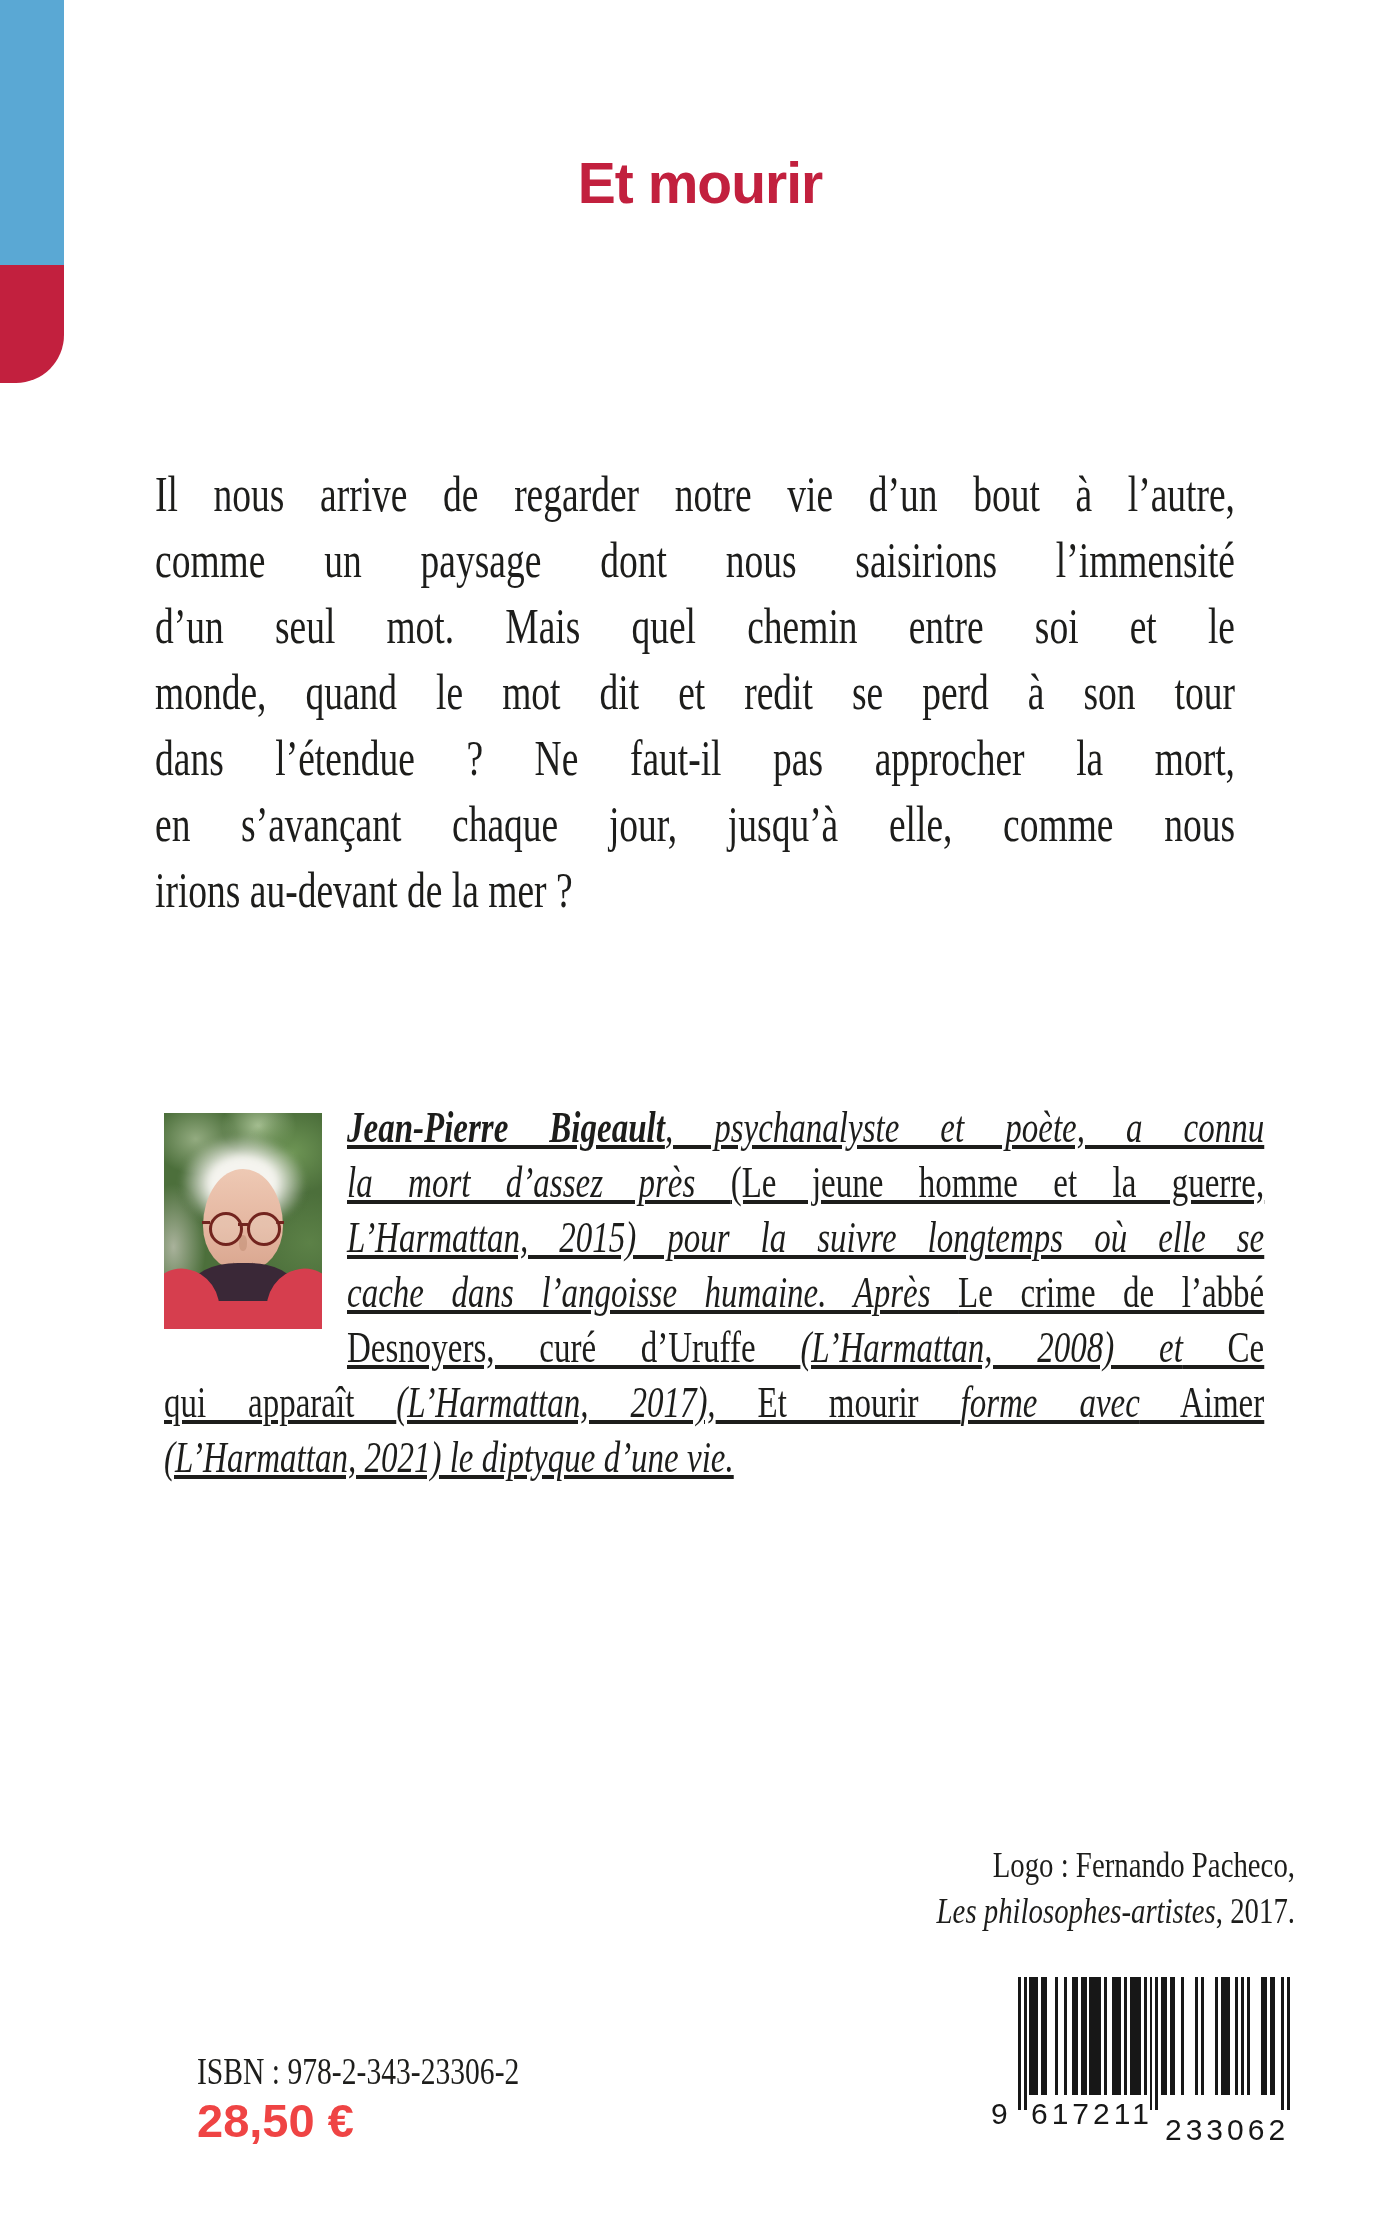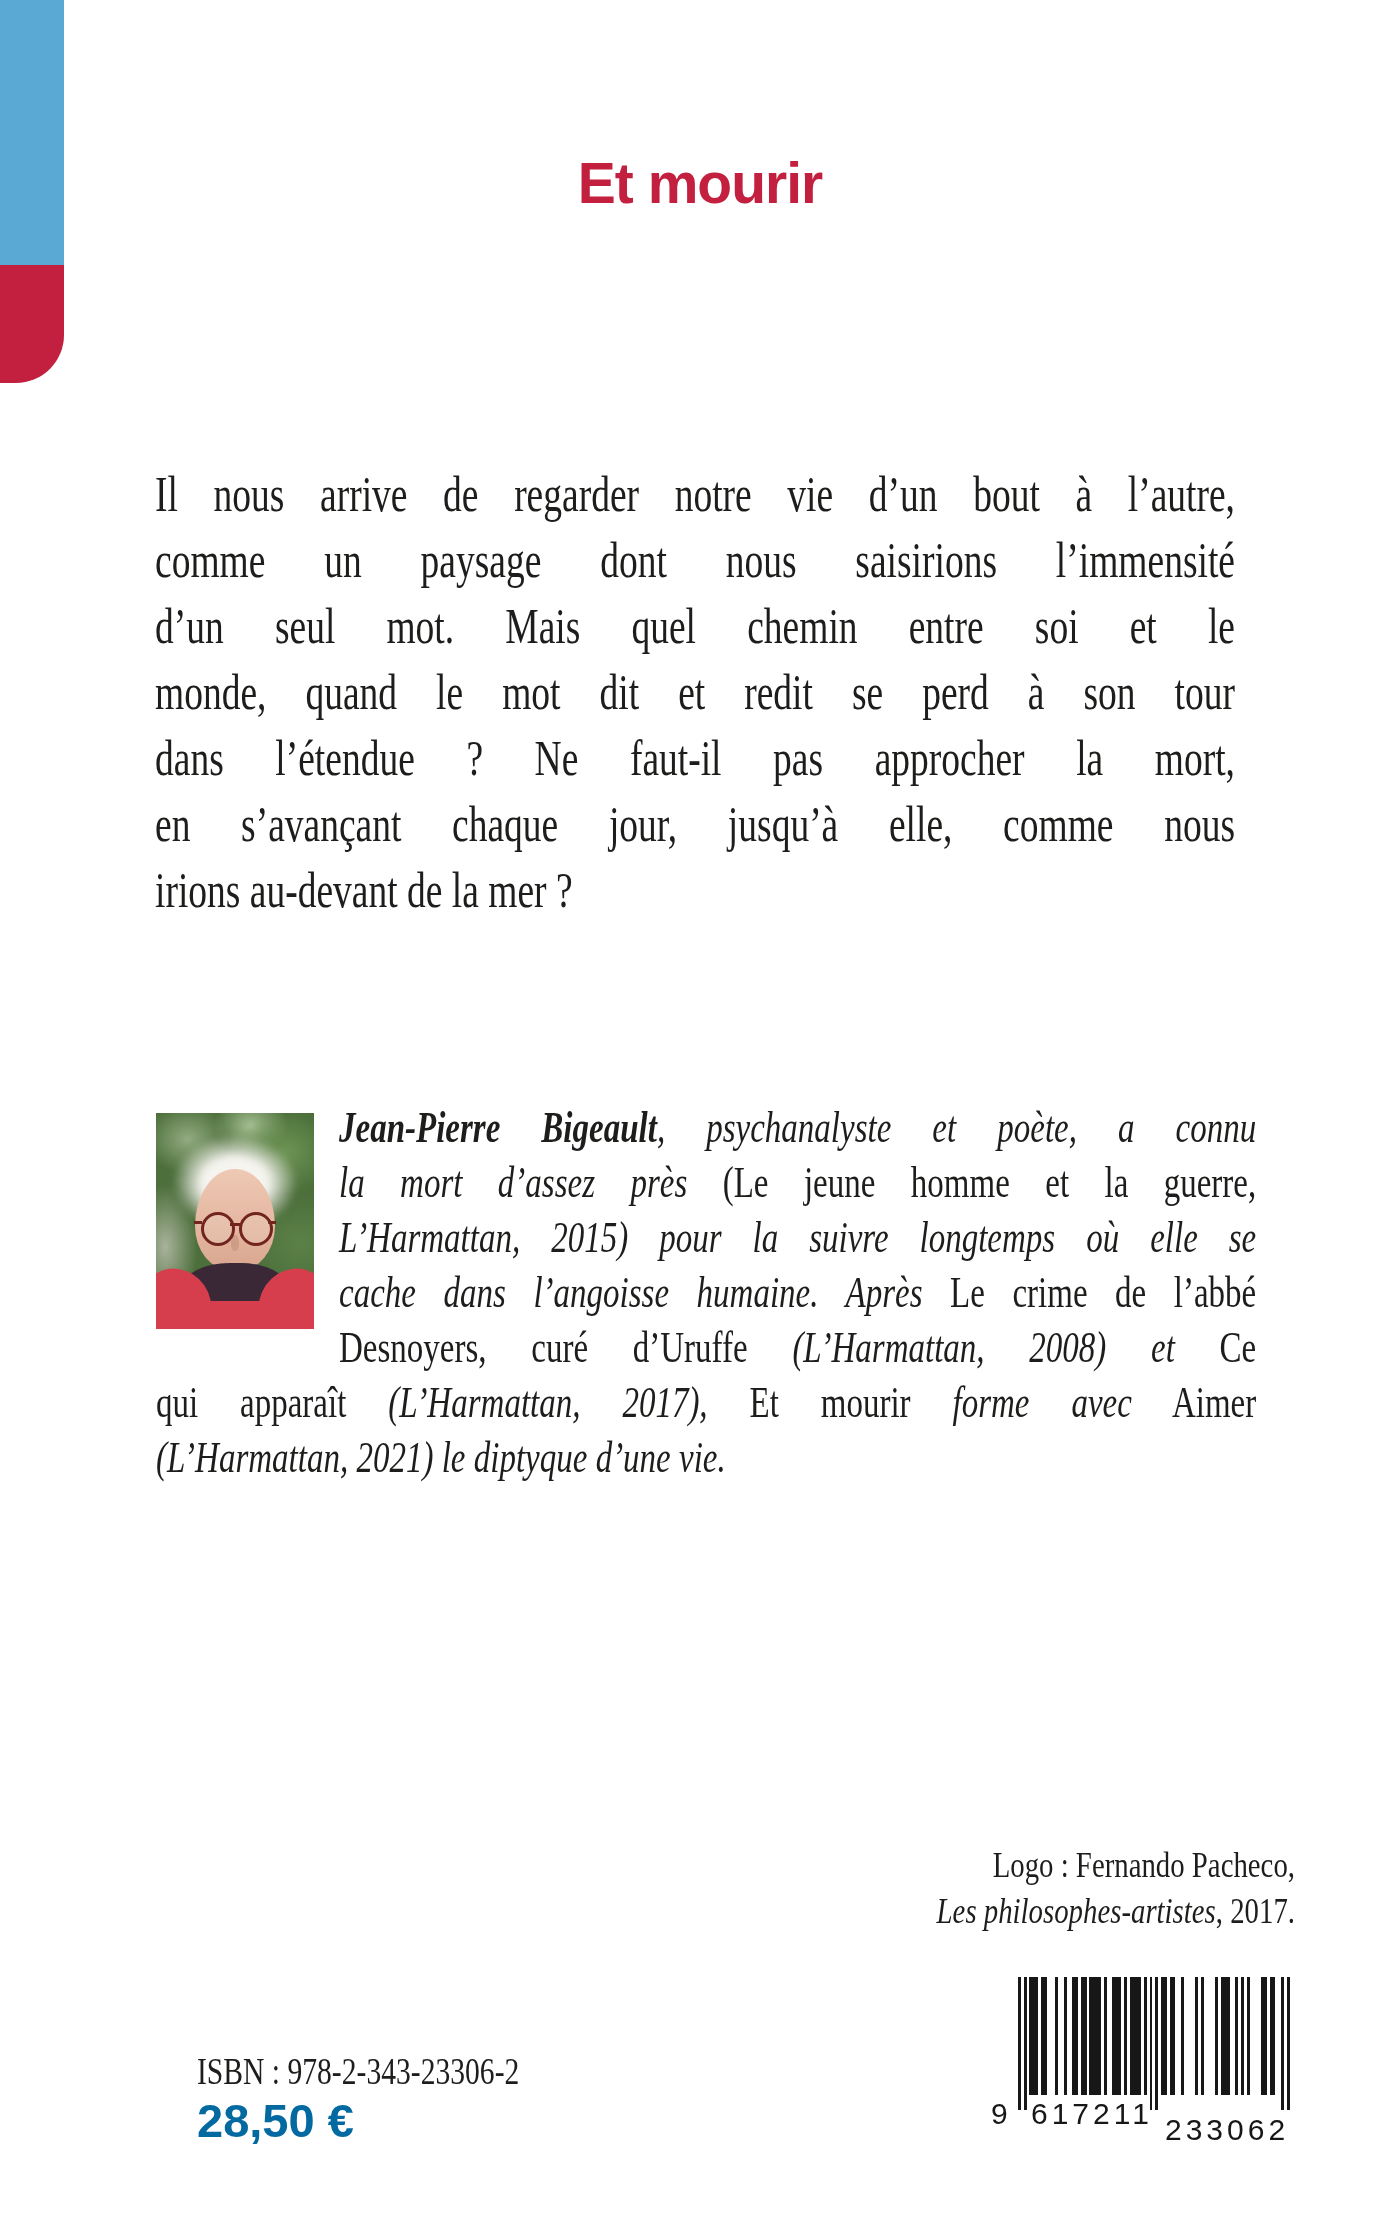--- a/index.html
+++ b/index.html
@@ -29,21 +29,21 @@
   
   .blurb{position:absolute;left:155px;top:422px;width:1080px;margin-top:39px;}
   .blurb-line{
     width:1440px;transform:scaleX(0.75);transform-origin:0 0;
     font-size:50px;line-height:66px;height:66px;
     text-align:justify;text-align-last:justify;
   }
   .blurb-line.last{text-align-last:left;}
 
   
-  .bio{position:absolute;left:156px;top:1100px;width:1100px;}
+  .bio{position:absolute;left:164px;top:1100px;width:1100px;text-decoration:underline;}
   .bio-line{
     font-size:44px;line-height:55px;height:55px;
     text-align:justify;text-align-last:justify;
     transform:scaleX(0.75);transform-origin:0 0;
   }
   .bio-line.ind{margin-left:183px;width:1223px;}
   .bio-line.full{width:1467px;}
   .bio-line.last{text-align-last:left;}
   .bio-line .it{font-style:italic;}
   .bio-line .bi{font-style:italic;font-weight:bold;}
@@ -83,21 +83,21 @@
     position:absolute;right:105px;top:1842px;width:800px;text-align:right;
     font-size:36px;line-height:46px;transform:scaleX(0.8);transform-origin:100% 0;
   }
   .credit .it{font-style:italic;}
   .credit .rm{font-style:normal;}
 
   
   .isbn{position:absolute;left:197px;top:2050px;font-size:37px;line-height:44px;white-space:nowrap;
     transform:scaleX(0.8);transform-origin:0 0;}
   .price{position:absolute;left:197px;top:2094px;font-family:"Liberation Sans","DejaVu Sans",sans-serif;
-    font-weight:bold;font-size:47px;line-height:54px;color:#0369a1;}
+    font-weight:bold;font-size:47px;line-height:54px;color:#ef4444;}
 
   
   .barcode{position:absolute;left:1018px;top:1977px;width:272px;height:165px;background:#fff;}
   .barcode-bars{position:absolute;left:0;top:0;height:133px;display:flex;align-items:flex-start;}
   .bc-mod{flex:0 0 auto;width:2.863px;height:118px;}
   .bc-mod.on{background:#171717;}
   .bc-mod.guard{height:133px;}
   .barcode-digits span{
     position:absolute;top:120px;font-family:"Liberation Sans","DejaVu Sans",sans-serif;
     font-size:30px;letter-spacing:4px;color:#171717;white-space:nowrap;

